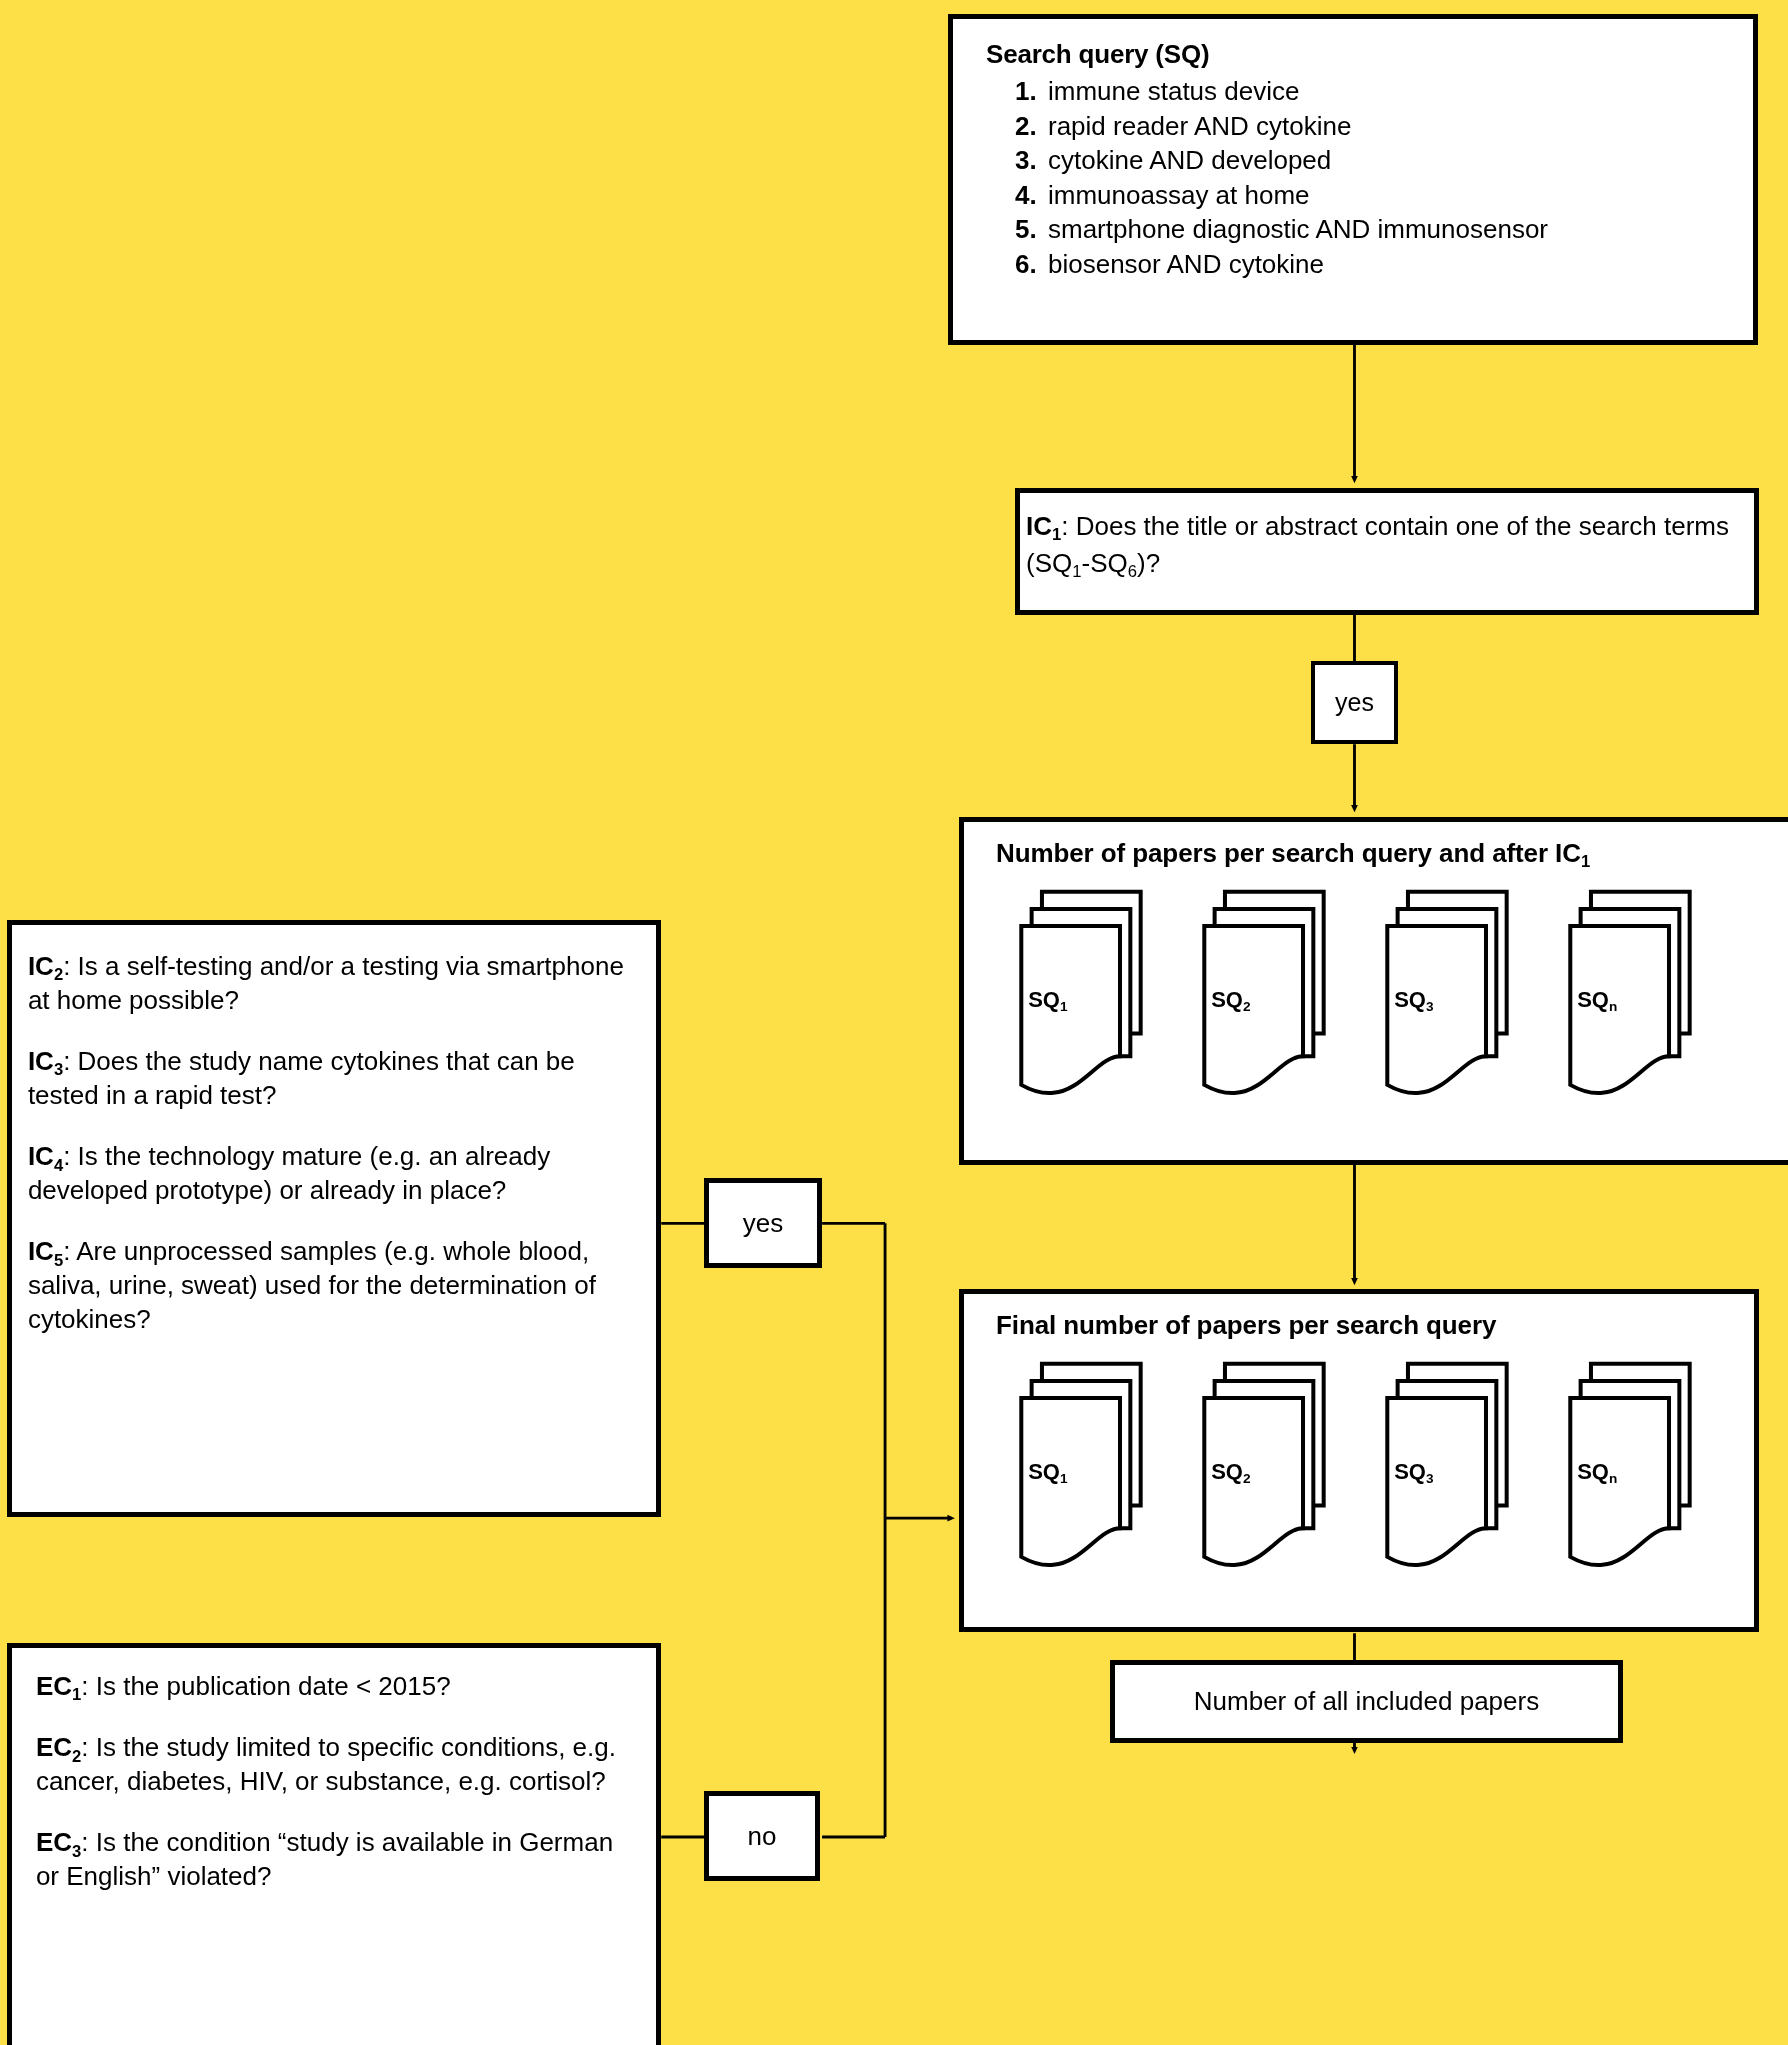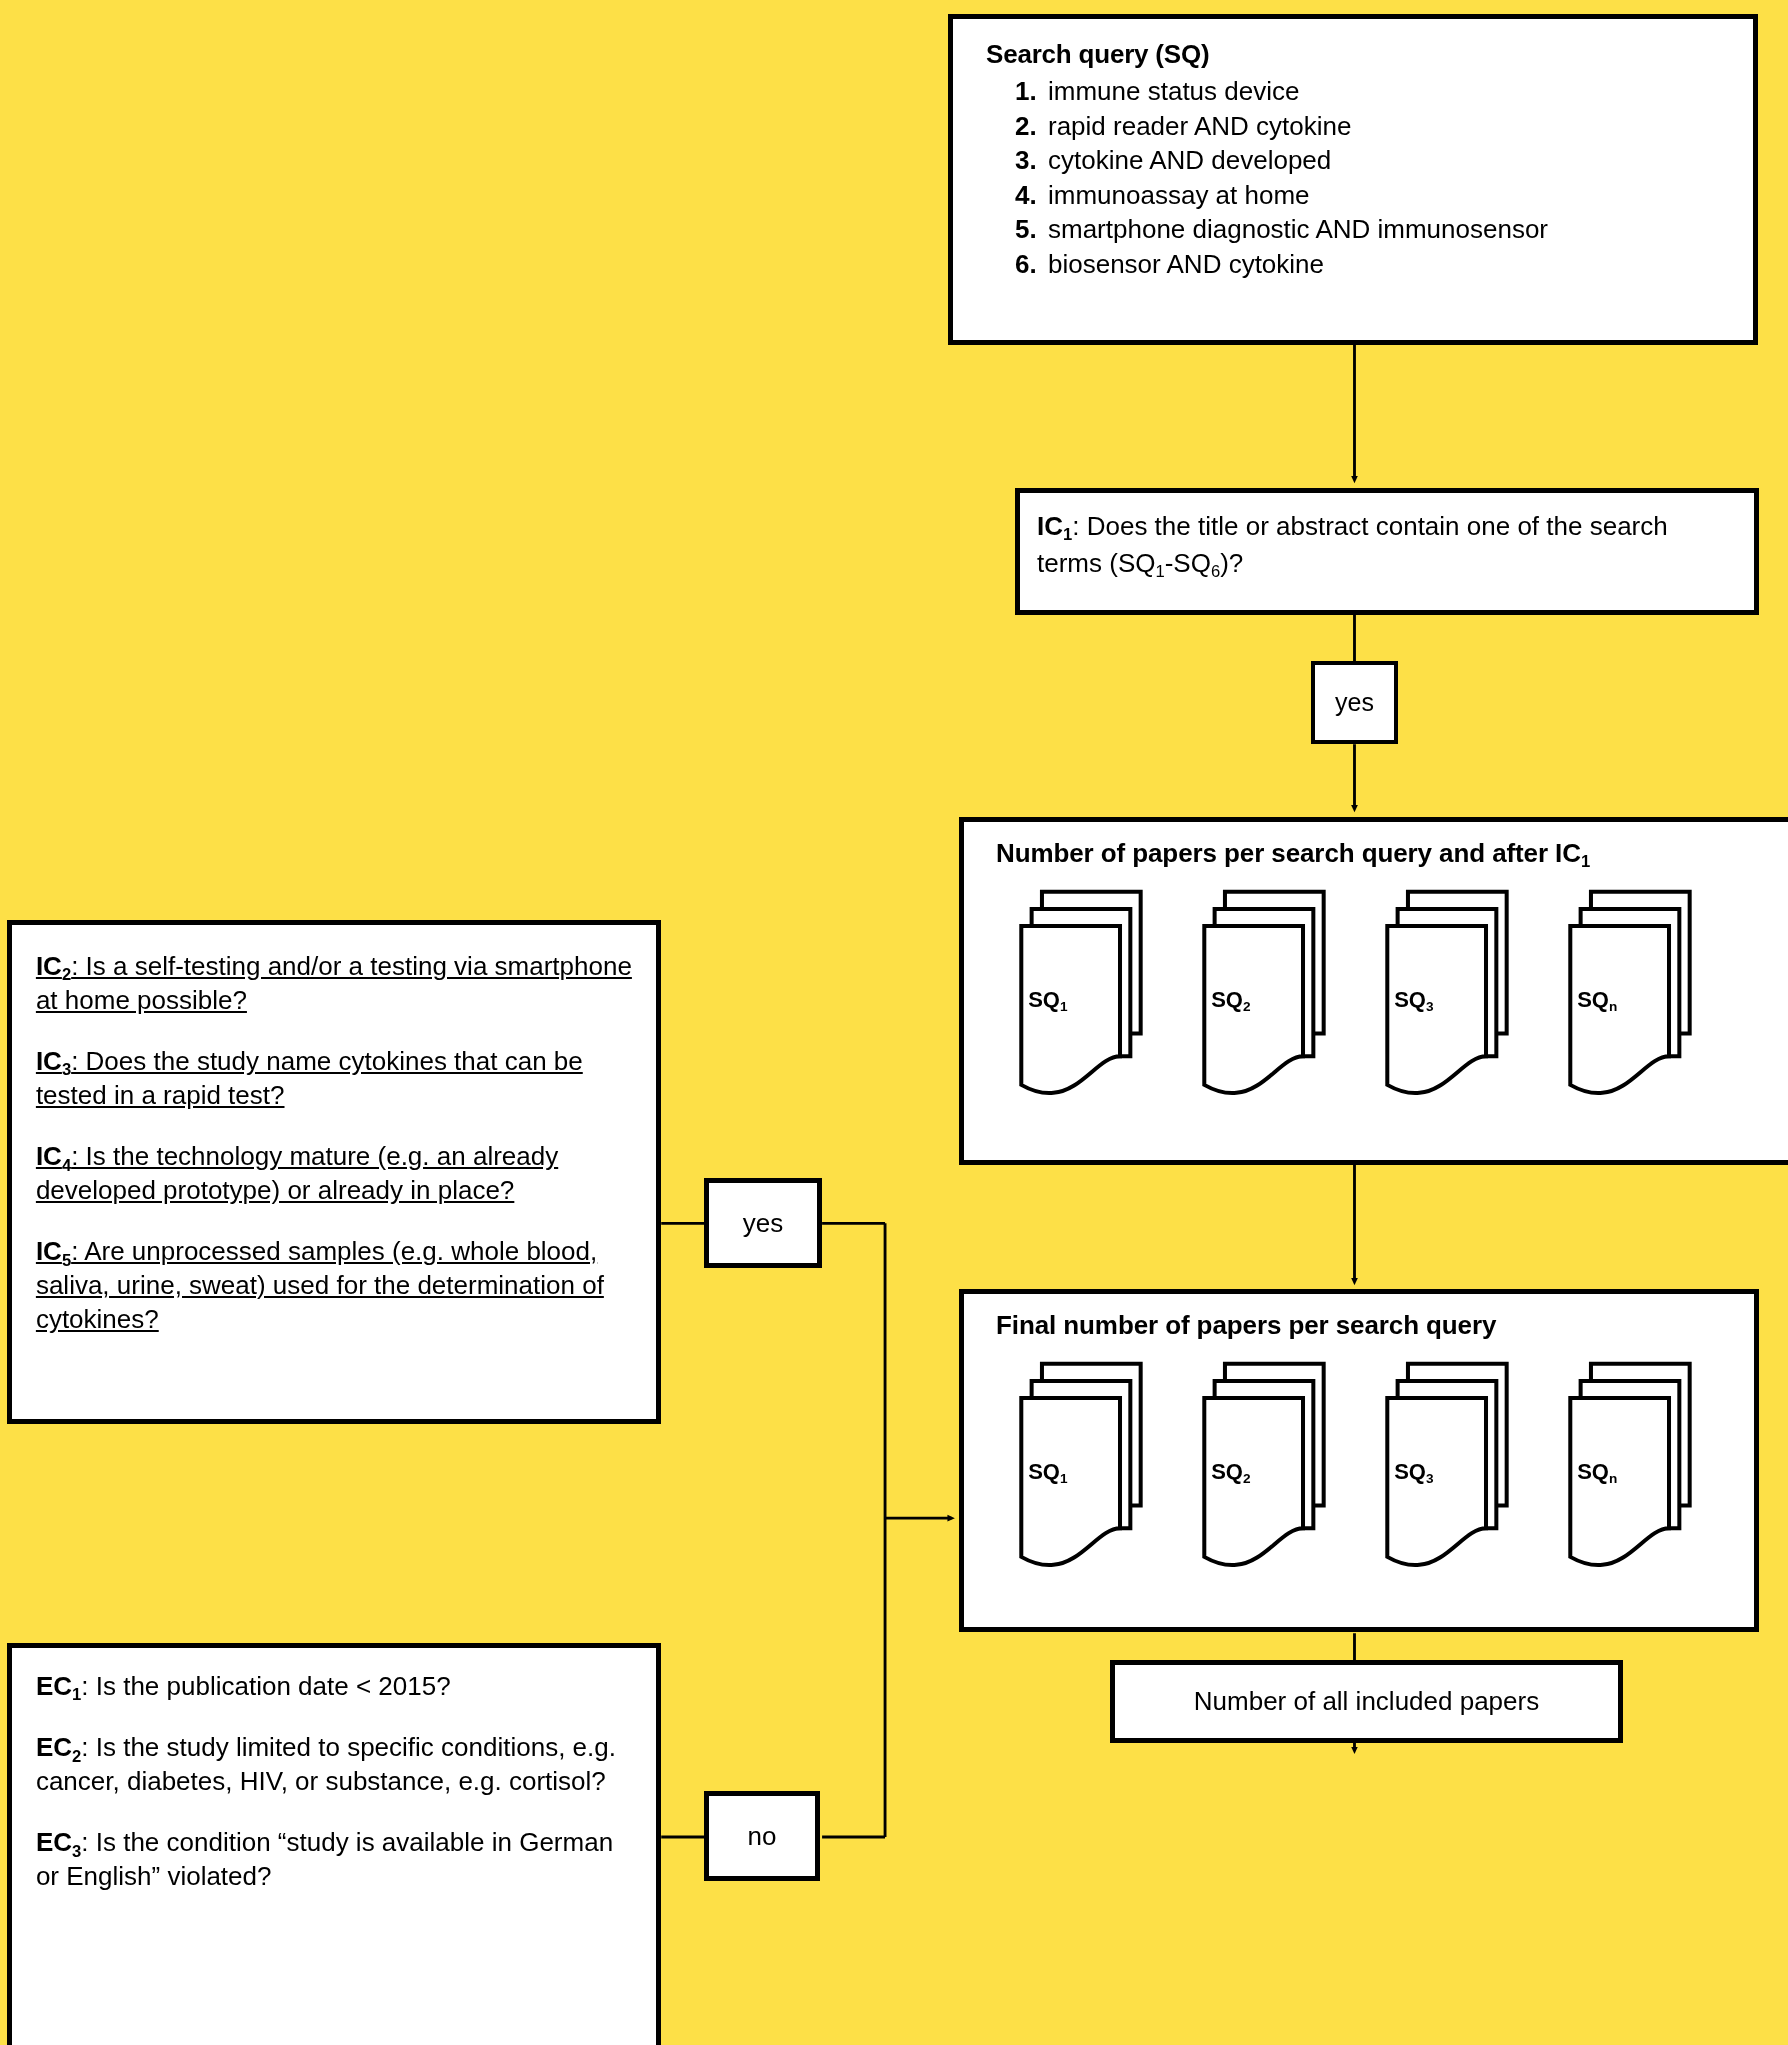--- a/index.html
+++ b/index.html
@@ -55,21 +55,21 @@
     font-weight: bold;
     padding-left: 29px;
     box-sizing: border-box;
   }
   .sq-text { flex: 1 1 auto; }
 
   
   #ic1-box {
     left: 1015px; top: 488px;
     width: 744px; height: 127px;
-    padding: 15px 15px 0 17px;
+    padding: 15px 15px 0 6px;
   }
   #ic1-box .btext {
     font-size: 26px;
     line-height: 1.42;
   }
 
   
   #ic1-yes-box {
     left: 1311px; top: 661px;
     width: 87px; height: 83px;
@@ -124,23 +124,22 @@
   #final-output-box {
     left: 1110px; top: 1660px;
     width: 513px; height: 83px;
     display: flex; align-items: center; justify-content: center;
     font-size: 26px;
   }
 
   
   #ic-criteria-box {
     left: 6.9px; top: 920px;
-    width: 654px; height: 504px;
-    padding: 25px 24px 0 24px;
-    text-decoration: underline;
+    width: 654px; height: 597px;
+    padding: 25px 24px 0 16px;
   }
   #ec-criteria-box {
     left: 6.9px; top: 1643px;
     width: 654px; height: 452px;
     padding: 22px 24px 0 24px;
   }
   .crit {
     font-size: 26px;
     line-height: 1.30;
     margin: 0 0 27.5px 0;

